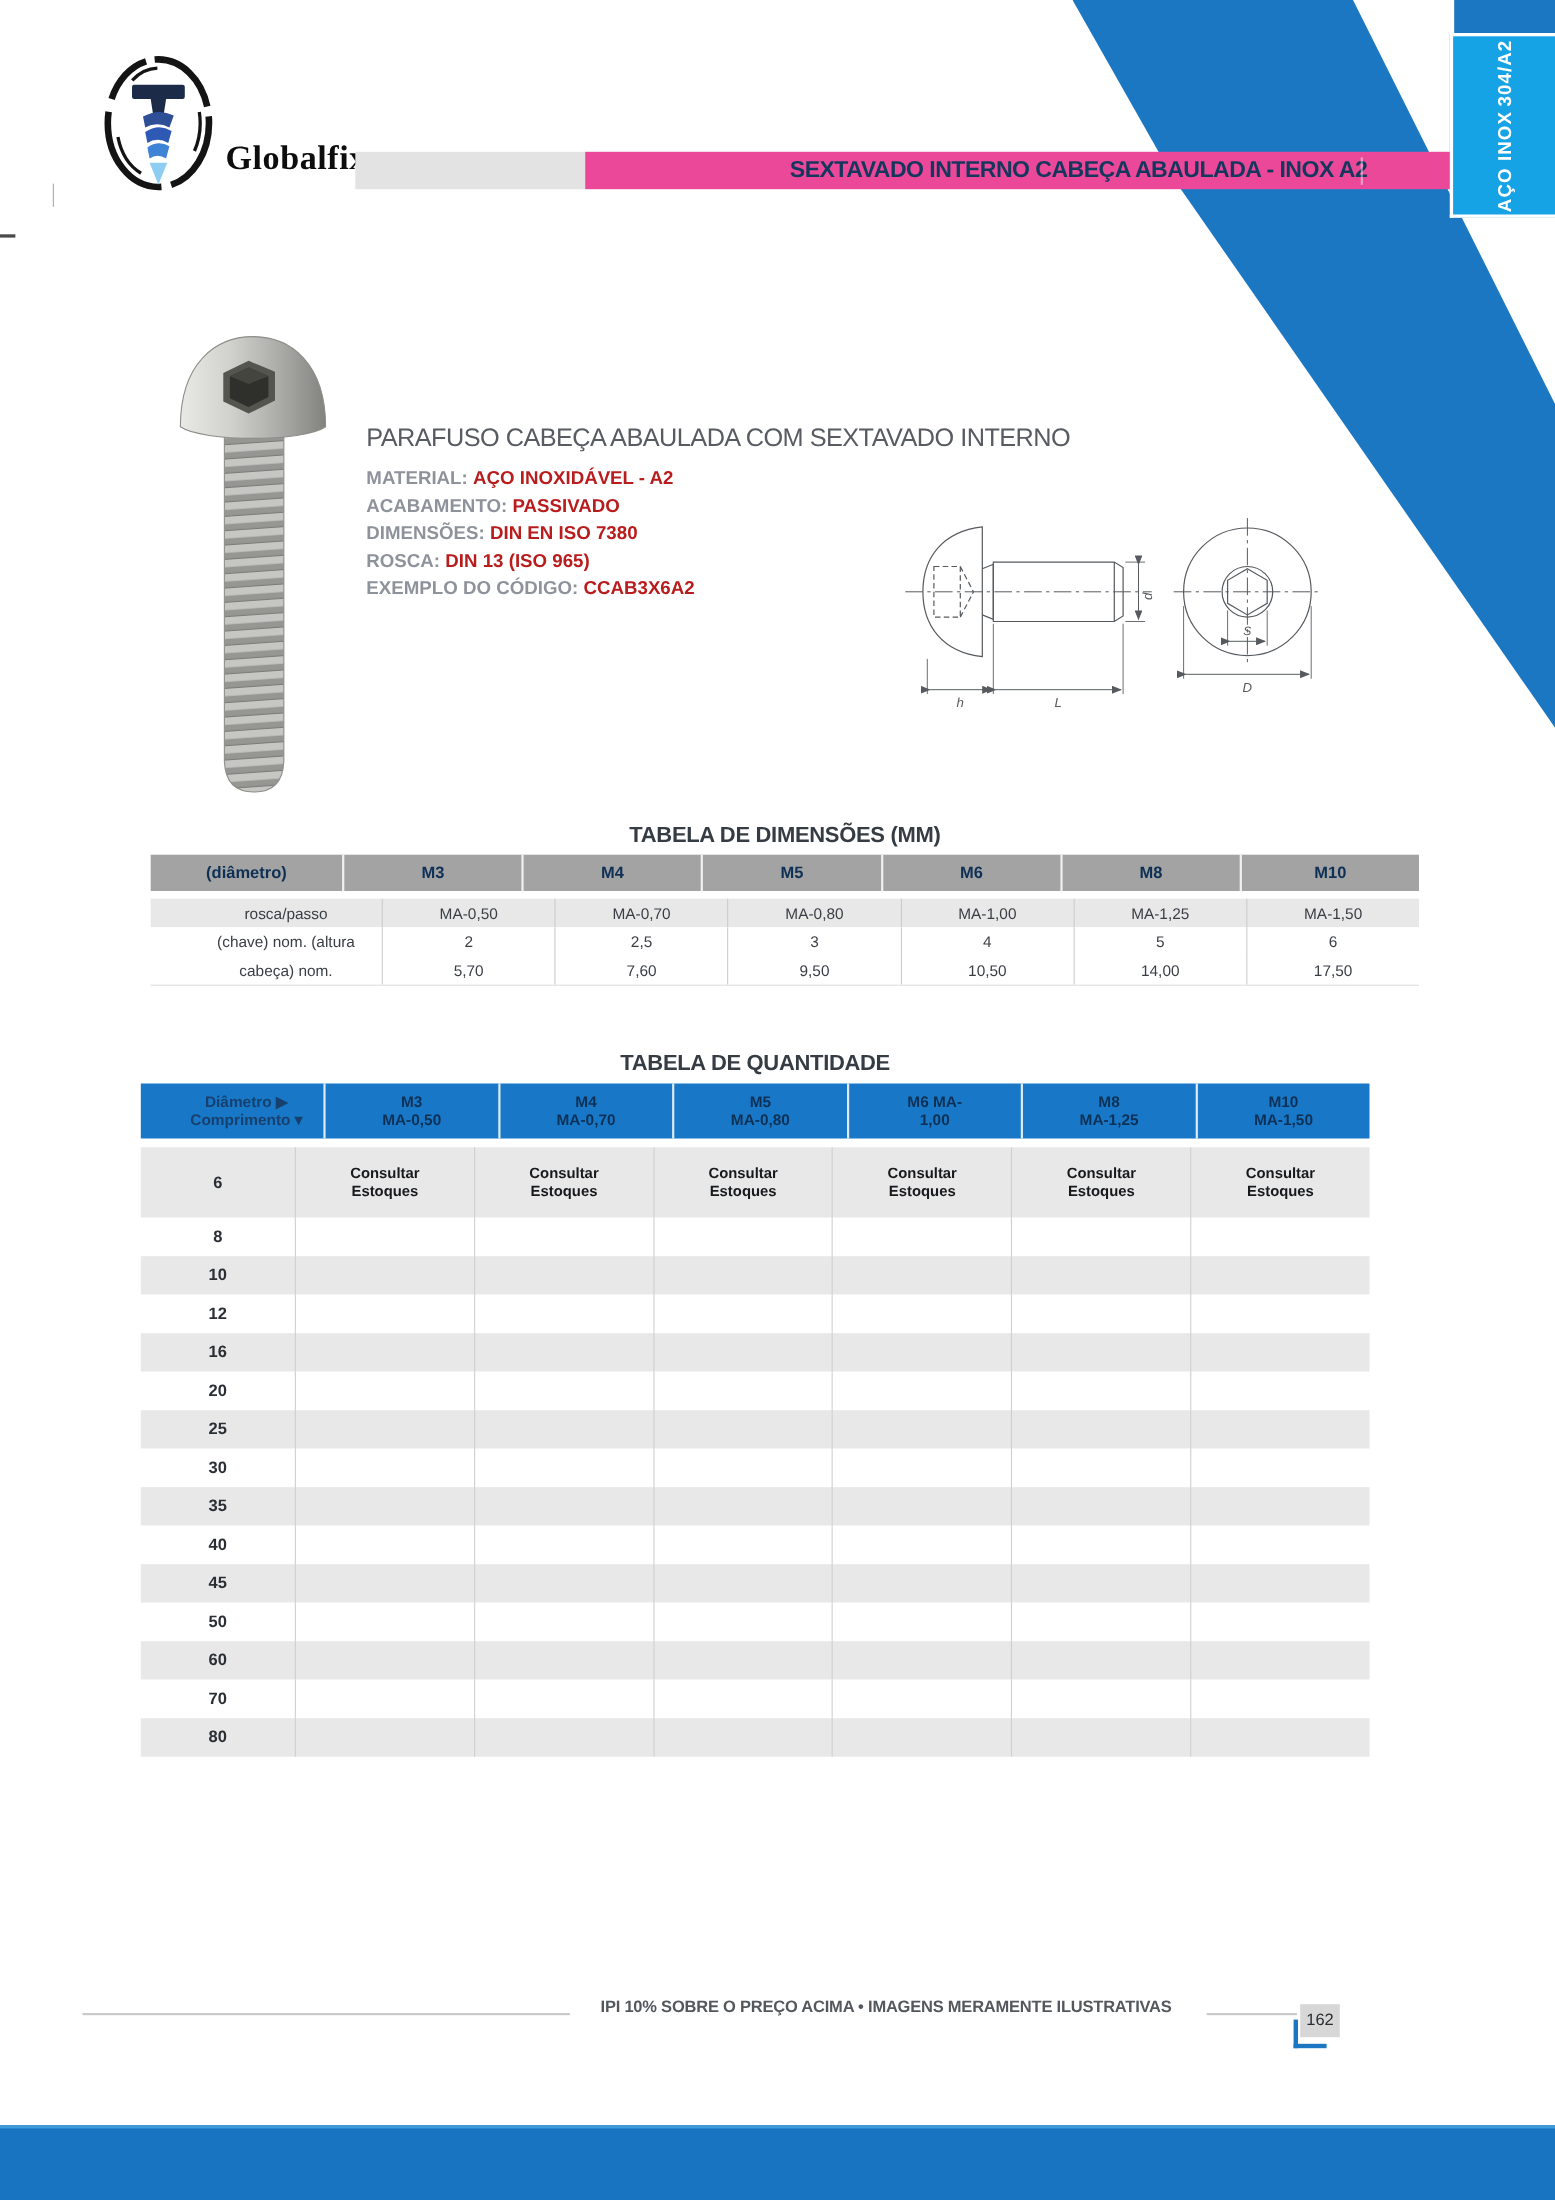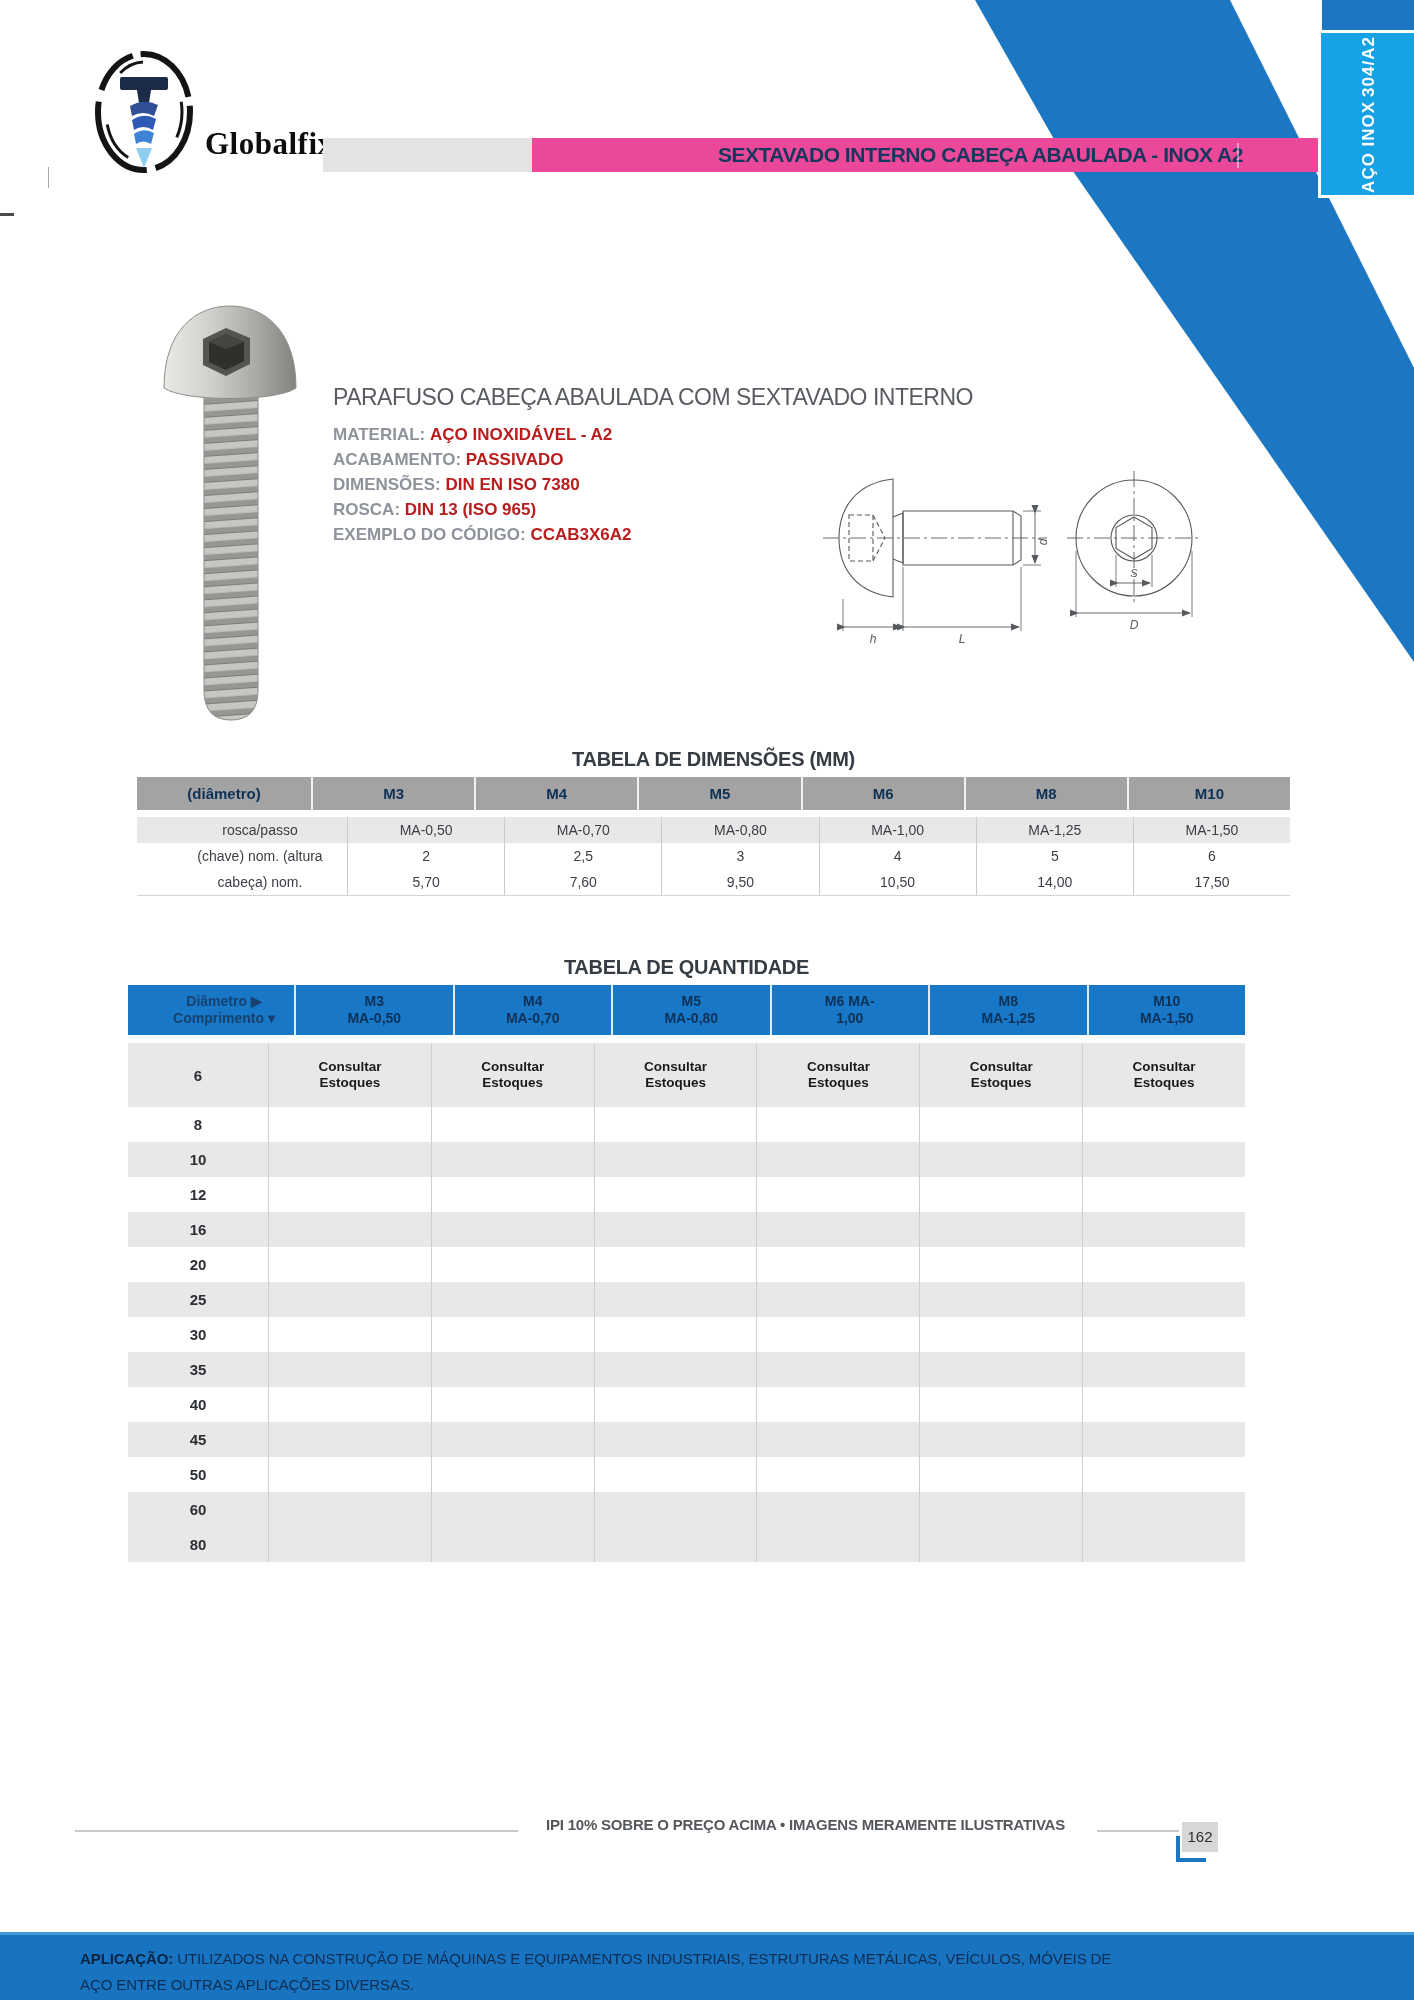--- a/index.html
+++ b/index.html
@@ -400,36 +400,42 @@
         </div>
         <div class="qrow gray">
           <div class="qcell qlabel">60</div>
           <div class="qcell"></div>
           <div class="qcell"></div>
           <div class="qcell"></div>
           <div class="qcell"></div>
           <div class="qcell"></div>
           <div class="qcell"></div>
         </div>
+        <div class="qrow">
+          <div class="qcell qlabel">70</div>
+          <div class="qcell"></div>
+          <div class="qcell"></div>
+          <div class="qcell"></div>
+          <div class="qcell"></div>
+          <div class="qcell"></div>
+          <div class="qcell"></div>
+        </div>
         <div class="qrow gray">
           <div class="qcell qlabel">80</div>
           <div class="qcell"></div>
           <div class="qcell"></div>
           <div class="qcell"></div>
           <div class="qcell"></div>
           <div class="qcell"></div>
           <div class="qcell"></div>
         </div>
       </div>
   </div>
 
   <div class="ipi-rule-l"></div>
   <div class="ipi-rule-r"></div>
   <div class="ipi-text">IPI 10% SOBRE O PREÇO ACIMA • IMAGENS MERAMENTE ILUSTRATIVAS</div>
   <div class="page-box">162</div>
   <div class="page-corner"></div>
 
   <div class="bottom-band"></div>
-  <div class="app-text">
-    <span class="app-label">APLICAÇÃO:</span><span> UTILIZADOS NA CONSTRUÇÃO DE MÁQUINAS E EQUIPAMENTOS INDUSTRIAIS, ESTRUTURAS METÁLICAS, VEÍCULOS, MÓVEIS DE AÇO ENTRE OUTRAS APLICAÇÕES DIVERSAS.</span>
-  </div>
 
 </div>
 
 </body></html>

